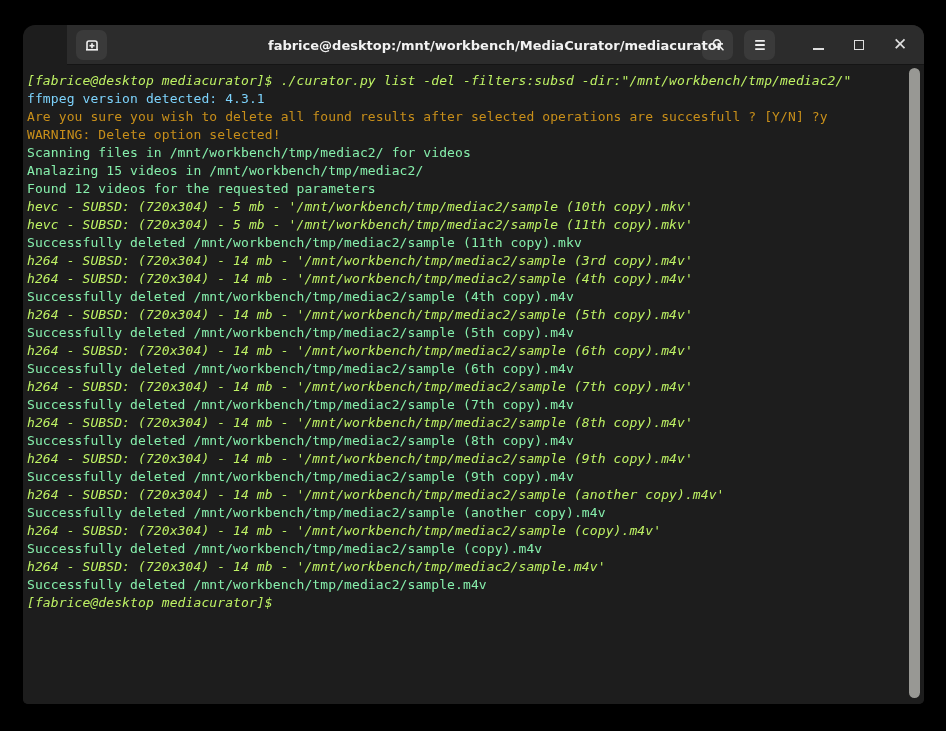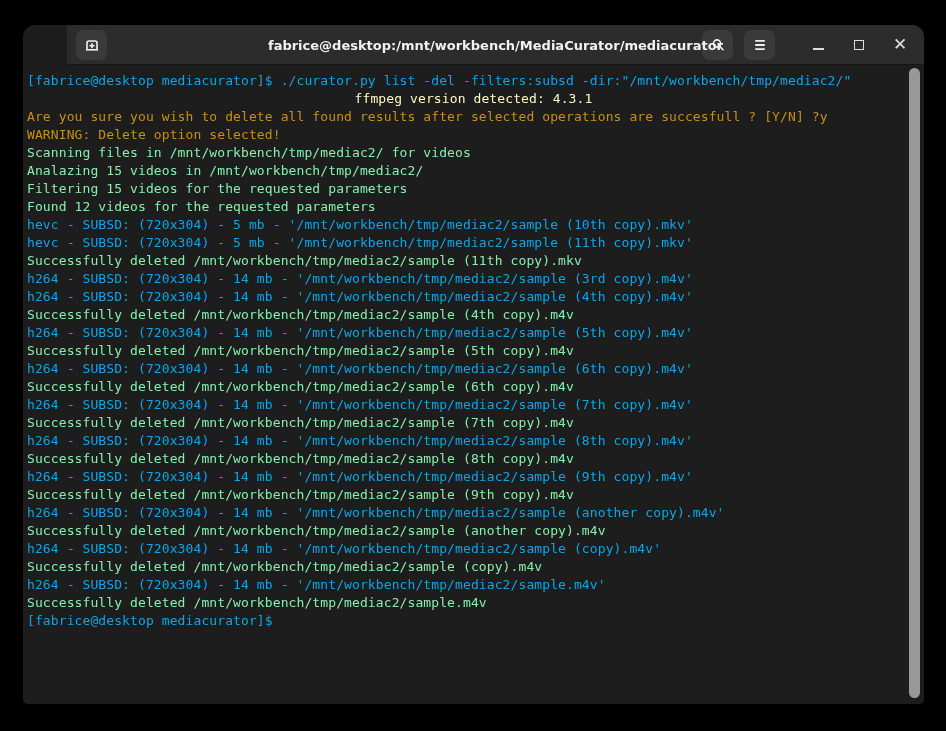--- a/index.html
+++ b/index.html
@@ -89,22 +89,22 @@
     cursor: text;
   }
   .terminal-output {
     padding: 6px 4px 0 4px;
     font-family: "DejaVu Sans Mono", "Liberation Mono", monospace;
     font-size: 13px;
     line-height: 18px;
     letter-spacing: 0.1px;
   }
   .term-line { white-space: pre; }
-  .c-white  { color: #0ea5e9; }
-  .c-blue   { color: #fef9c3; text-align: center; }
+  .c-white  { color: #bef264; font-style: italic; }
+  .c-blue   { color: #7dd3fc; }
   .c-yellow { color: #c88f1a; }
   .c-green  { color: #86efac; }
   .scrollbar-thumb {
     position: absolute;
     right: 4px;
     top: 2px;
     width: 11px;
     height: 630px;
     background: #989894;
     border-radius: 6px;
@@ -165,21 +165,20 @@
   </div>
 
   <div class="terminal-screen">
     <div class="terminal-output">
         <div class="term-line c-white">[fabrice@desktop mediacurator]$ ./curator.py list -del -filters:subsd -dir:"/mnt/workbench/tmp/mediac2/"</div>
         <div class="term-line c-blue">ffmpeg version detected: 4.3.1</div>
         <div class="term-line c-yellow">Are you sure you wish to delete all found results after selected operations are succesfull ? [Y/N] ?y</div>
         <div class="term-line c-yellow">WARNING: Delete option selected!</div>
         <div class="term-line c-green">Scanning files in /mnt/workbench/tmp/mediac2/ for videos</div>
         <div class="term-line c-green">Analazing 15 videos in /mnt/workbench/tmp/mediac2/</div>
-        <div class="term-line c-green">Filtering 15 videos for the requested parameters</div>
         <div class="term-line c-green">Found 12 videos for the requested parameters</div>
         <div class="term-line c-white">hevc - SUBSD: (720x304) - 5 mb - '/mnt/workbench/tmp/mediac2/sample (10th copy).mkv'</div>
         <div class="term-line c-white">hevc - SUBSD: (720x304) - 5 mb - '/mnt/workbench/tmp/mediac2/sample (11th copy).mkv'</div>
         <div class="term-line c-green">Successfully deleted /mnt/workbench/tmp/mediac2/sample (11th copy).mkv</div>
         <div class="term-line c-white">h264 - SUBSD: (720x304) - 14 mb - '/mnt/workbench/tmp/mediac2/sample (3rd copy).m4v'</div>
         <div class="term-line c-white">h264 - SUBSD: (720x304) - 14 mb - '/mnt/workbench/tmp/mediac2/sample (4th copy).m4v'</div>
         <div class="term-line c-green">Successfully deleted /mnt/workbench/tmp/mediac2/sample (4th copy).m4v</div>
         <div class="term-line c-white">h264 - SUBSD: (720x304) - 14 mb - '/mnt/workbench/tmp/mediac2/sample (5th copy).m4v'</div>
         <div class="term-line c-green">Successfully deleted /mnt/workbench/tmp/mediac2/sample (5th copy).m4v</div>
         <div class="term-line c-white">h264 - SUBSD: (720x304) - 14 mb - '/mnt/workbench/tmp/mediac2/sample (6th copy).m4v'</div>

